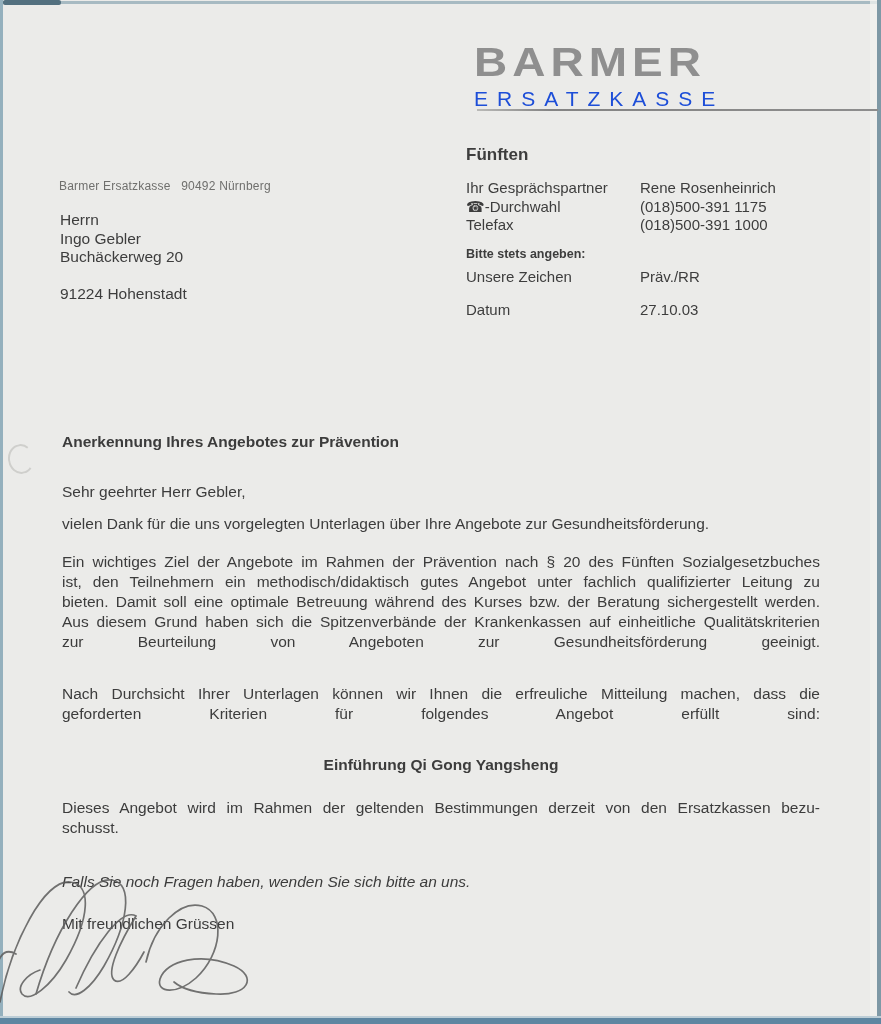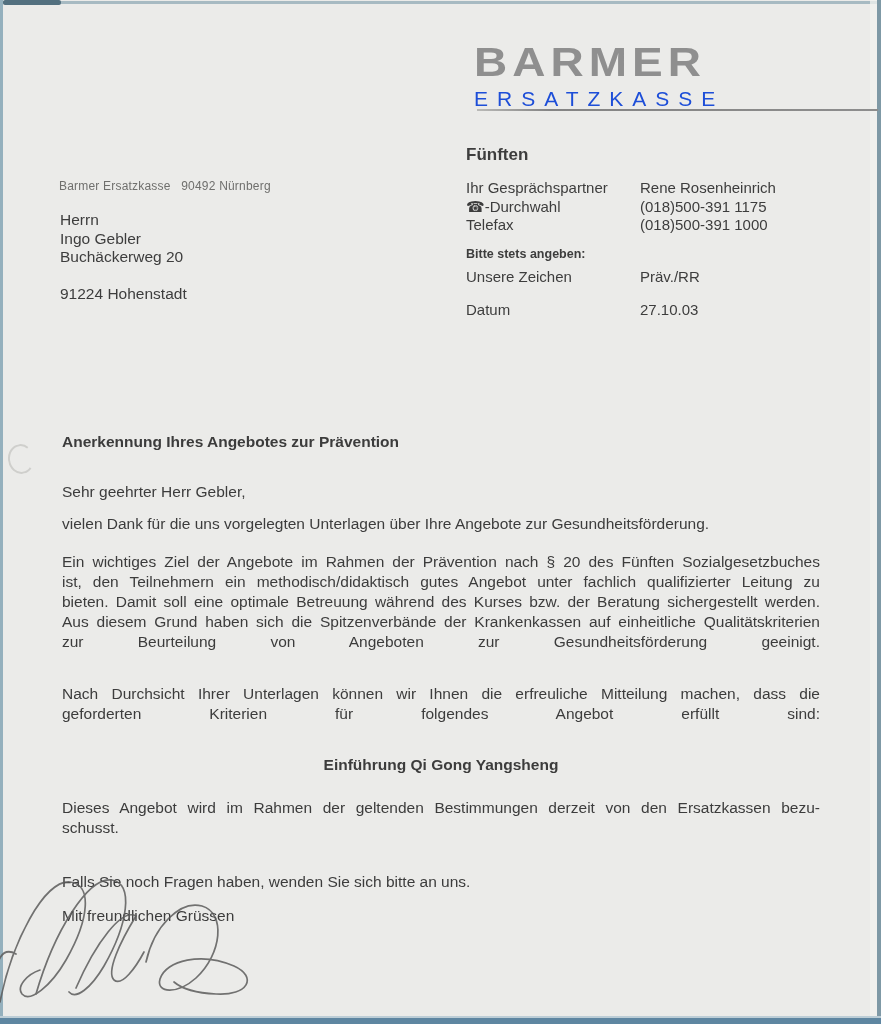--- a/index.html
+++ b/index.html
@@ -49,21 +49,21 @@
   .body-block{position:absolute;left:62px;top:432px;width:758px;font-size:15.5px;line-height:20px;color:#3c3c3c;}
   .body-block p{margin:0;}
   .subject{font-weight:bold;margin:0 0 30px !important;}
   .salutation{margin:0 0 12px !important;}
   .p1{margin:0 0 18px !important;}
   .p2{margin:0 0 12px !important;}
   .p3{margin:0 0 11px !important;}
   .course{text-align:center;font-weight:bold;margin:0 0 23px !important;}
   .p4{margin:0 0 14px !important;}
   .p5{margin:0 0 14px !important;}
-  .p6{margin:0 0 14px !important;}
+  .p6{margin:0 0 22px !important;font-style:italic;}
   .closing{margin:0 0 50px !important;}
   .justify{text-align:justify;word-spacing:2px;}
   .justify:after{content:"";display:inline-block;width:100%;}
 
   
   .signature{position:absolute;left:-4px;top:870px;width:310px;height:140px;z-index:3;pointer-events:none;}
   .punch-mark{
     position:absolute;left:8px;top:444px;width:22px;height:26px;
     border:2px solid #cfcfcc;border-right-color:transparent;border-radius:50%;
     transform:rotate(-8deg);

